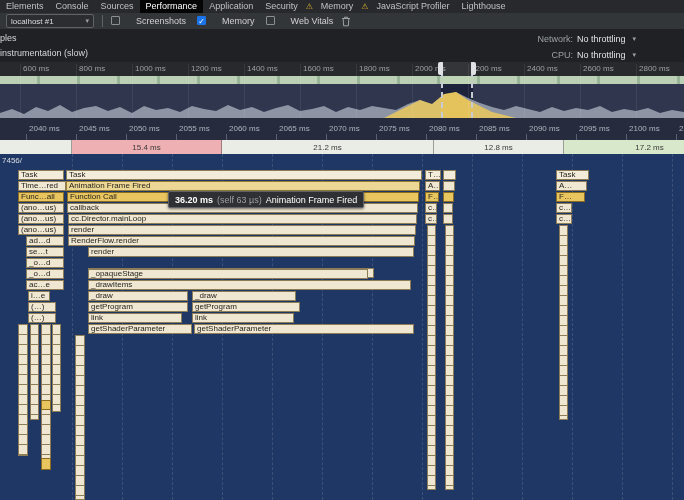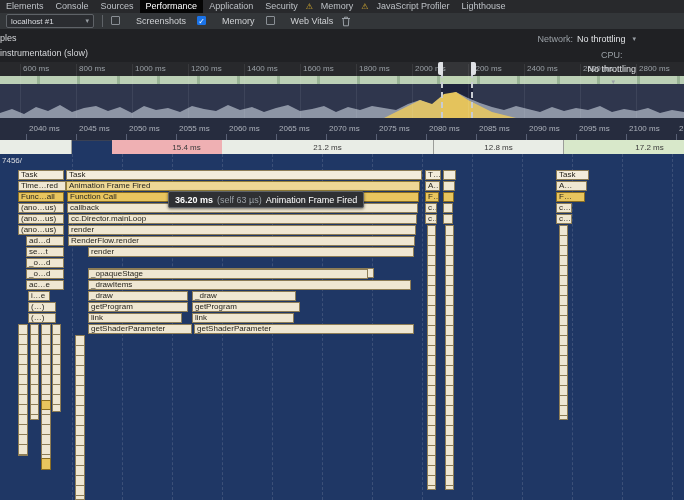--- a/index.html
+++ b/index.html
@@ -27,21 +27,21 @@
        color:#fff;text-align:center;box-sizing:border-box;}
   .box.on{background:#1a73e8;border-color:#1a73e8;}
   .trash{display:flex;align-items:center;}
 
   
   .settings{position:absolute;left:0;top:30px;width:100%;height:32px;background:#202124;z-index:6;}
   .sline{position:absolute;left:0;color:#d5d7da;font-size:9px;white-space:nowrap;}
   .l1{top:3px;}.l2{top:18px;}
   .thr{position:absolute;display:flex;align-items:center;gap:4px;font-size:9px;white-space:nowrap;}
   .thr .tl{color:#9aa0a6;}.thr .tv{color:#e0e2e5;}
-  .net{top:4px;right:48px;}.cpu{top:20px;right:48px;flex-direction:column;}
+  .net{top:4px;right:48px;}.cpu{top:20px;right:48px;}
 
   
   .overview{position:absolute;left:0;top:62px;width:100%;height:56px;background:#28292c;overflow:hidden;}
   .ovtick{position:absolute;top:2px;height:54px;font-size:8px;color:#9aa0a6;
           border-left:1px solid rgba(255,255,255,0.08);padding-left:2px;z-index:1;white-space:nowrap;}
   .greenstrip{position:absolute;left:0;top:14px;width:100%;height:8px;
           background:repeating-linear-gradient(90deg,#bcd2b0 0 37px,#93b089 37px 40px);}
   .wavebg{position:absolute;left:0;top:22px;width:100%;height:34px;background:#101630;}
   .wave{position:absolute;left:0;top:22px;}
   .dim{position:absolute;top:14px;height:42px;background:rgba(190,198,212,0.18);z-index:2;}
@@ -56,21 +56,21 @@
          border-bottom:1px solid #3a4154;overflow:hidden;z-index:2;}
   .rtick{position:absolute;top:6px;font-size:8px;color:#aeb3bc;padding-left:3px;white-space:nowrap;}
   .rmark{position:absolute;bottom:0;height:6px;width:0;border-left:1px solid #596075;}
 
   
   .flamebg{position:absolute;left:0;top:140px;width:100%;bottom:0;background:#1f3765;}
   .timings{position:absolute;left:0;top:140px;width:100%;height:14px;overflow:hidden;z-index:2;}
   .band{position:absolute;top:0;height:14px;display:flex;align-items:center;justify-content:center;
         font-size:8px;color:#3a3a3a;box-sizing:border-box;border-right:1px solid rgba(60,60,60,0.45);}
   .band.plain{background:#e9ede6;}
-  .band.warn{background:#efb0b3;margin-left:40px;}
+  .band.warn{background:#efb0b3;}
   .band.green{background:#d8e8ca;}
   .framelabel{position:absolute;left:2px;top:156px;font-size:8px;color:#dadce0;z-index:2;}
 
   #flame{position:absolute;left:0;top:0;width:684px;height:500px;}
   .grid{position:absolute;top:154px;bottom:0;width:0;border-left:1px dashed rgba(255,255,255,0.13);}
   .bar{position:absolute;height:10px;box-sizing:border-box;background:#efe7d2;border:1px solid #8d7d56;
        font-size:8px;line-height:8px;color:#26241d;padding:0 2px;overflow:hidden;white-space:nowrap;z-index:1;}
   .bar.header{background:#f3ecdb;}
   .bar.gold{background:#e8c55e;border-color:#8a6d22;}
   .bar.goldlight{background:#edd795;border-color:#968038;}

